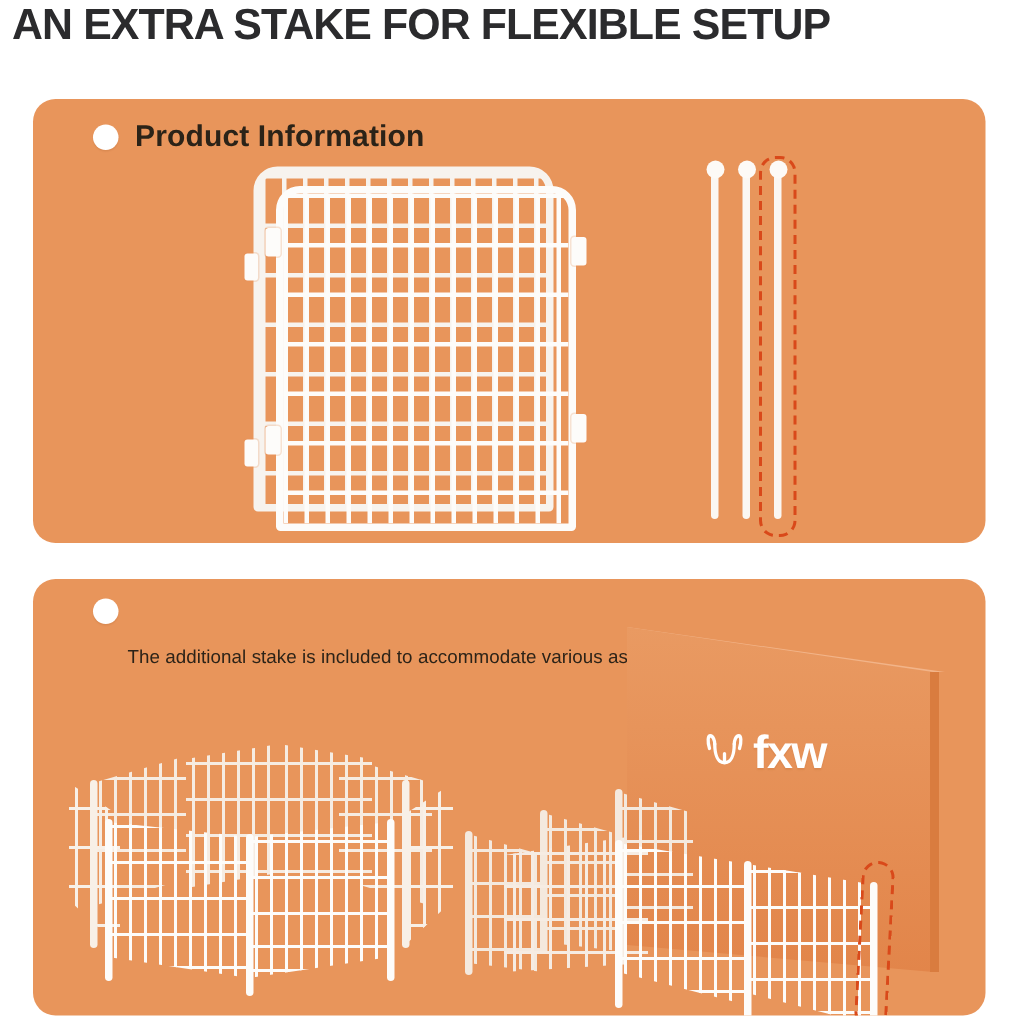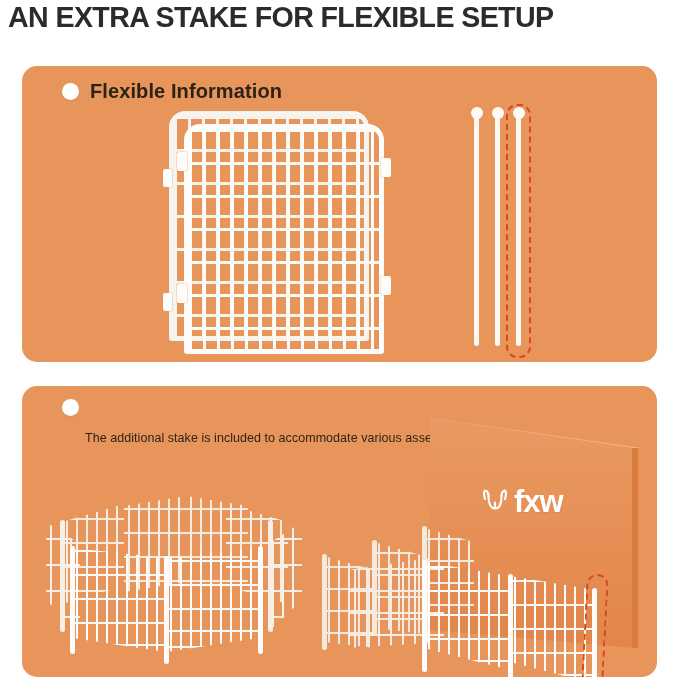--- a/index.html
+++ b/index.html
@@ -109,21 +109,21 @@
 <body>
 
 <div class="page">
 
   <div class="title">AN EXTRA STAKE FOR FLEXIBLE SETUP</div>
 
   <div class="card" id="card-product">
 
     <div class="card-head">
       <span class="bullet"></span>
-      <span class="card-title">Flexible Information</span>
+      <span class="card-title">Product Information</span>
     </div>
 
     <div>
 
       <div class="panel back" style="left:147px;top:45px;width:200px;height:230px;">
         <div class="frame"></div>
         <div class="vbars">
           <i style="left:0px"></i>
             <i style="left:14px"></i>
             <i style="left:28px"></i>
@@ -335,21 +335,21 @@
         </div>
       </div>
 
       <div class="post" style="left:30px;top:60px;height:108px;background:#fdfcfa;"></div>
       <div class="post" style="left:124px;top:70px;height:108px;background:#fdfcfa;"></div>
       <div class="post" style="left:218px;top:60px;height:108px;background:#fdfcfa;"></div>
       <div class="post" style="left:20px;top:34px;height:112px;background:#f8f0e7;"></div>
       <div class="post" style="left:228px;top:34px;height:112px;background:#f8f0e7;"></div>
     </div>
 
-    <div style="position:absolute;left:300px;top:20px;width:335px;height:270px;text-align:right;">
+    <div style="position:absolute;left:288px;top:20px;width:335px;height:270px;text-align:right;">
 
       <div class="wall-top" style="left:108px;top:6px;width:212px;height:36px;
                   clip-path:polygon(0 8px,100% 38px,100% 36px,0 6px);"></div>
       <div class="wall-front" style="left:108px;top:12px;width:204px;height:230px;
                   clip-path:polygon(0 0,100% 30px,100% 230px,0 212px);"></div>
       <div class="wall-side" style="left:310px;top:42px;width:6px;height:200px;"></div>
 
       <div class="logo" style="left:160px;top:78px;">
         <span class="mark">
           <svg width="26" height="24" viewBox="0 0 26 24" fill="none" stroke="#ffffff" stroke-width="2.2" stroke-linecap="round" stroke-linejoin="round">

